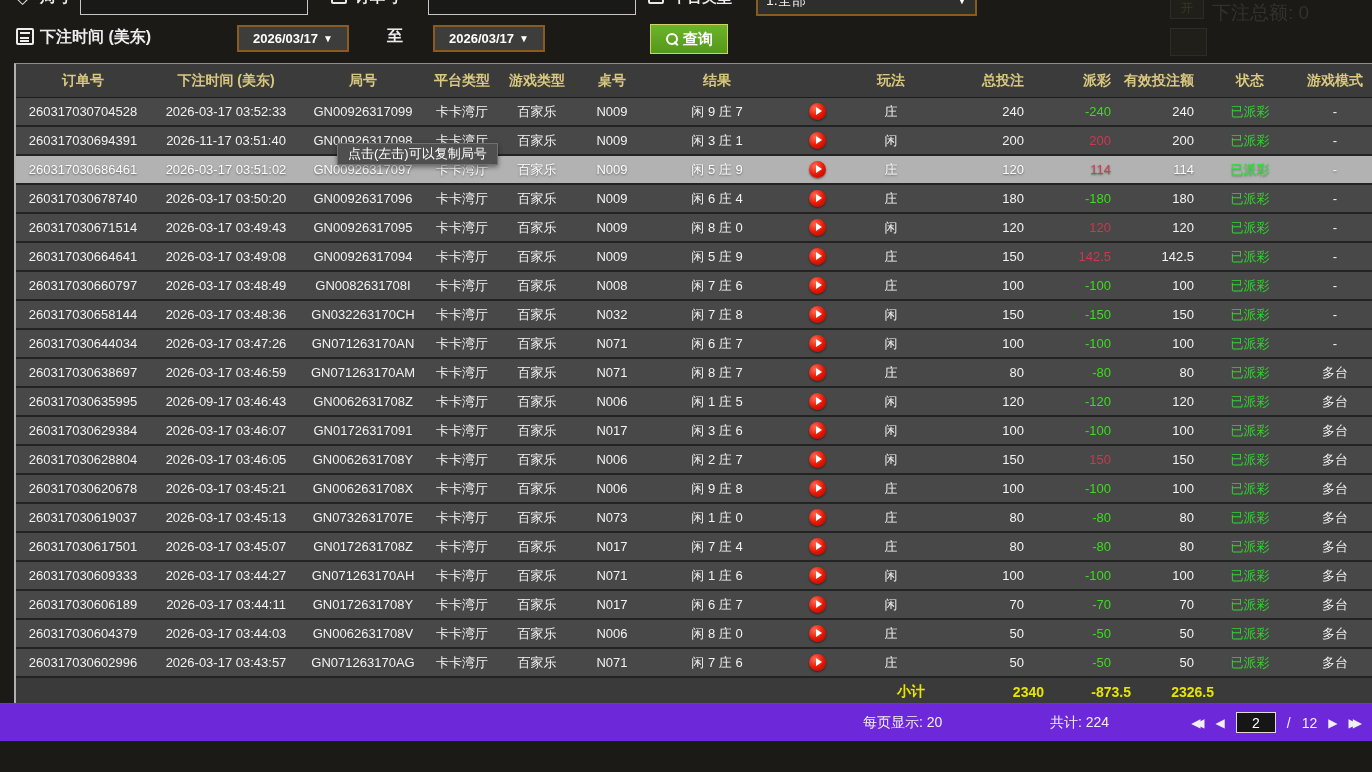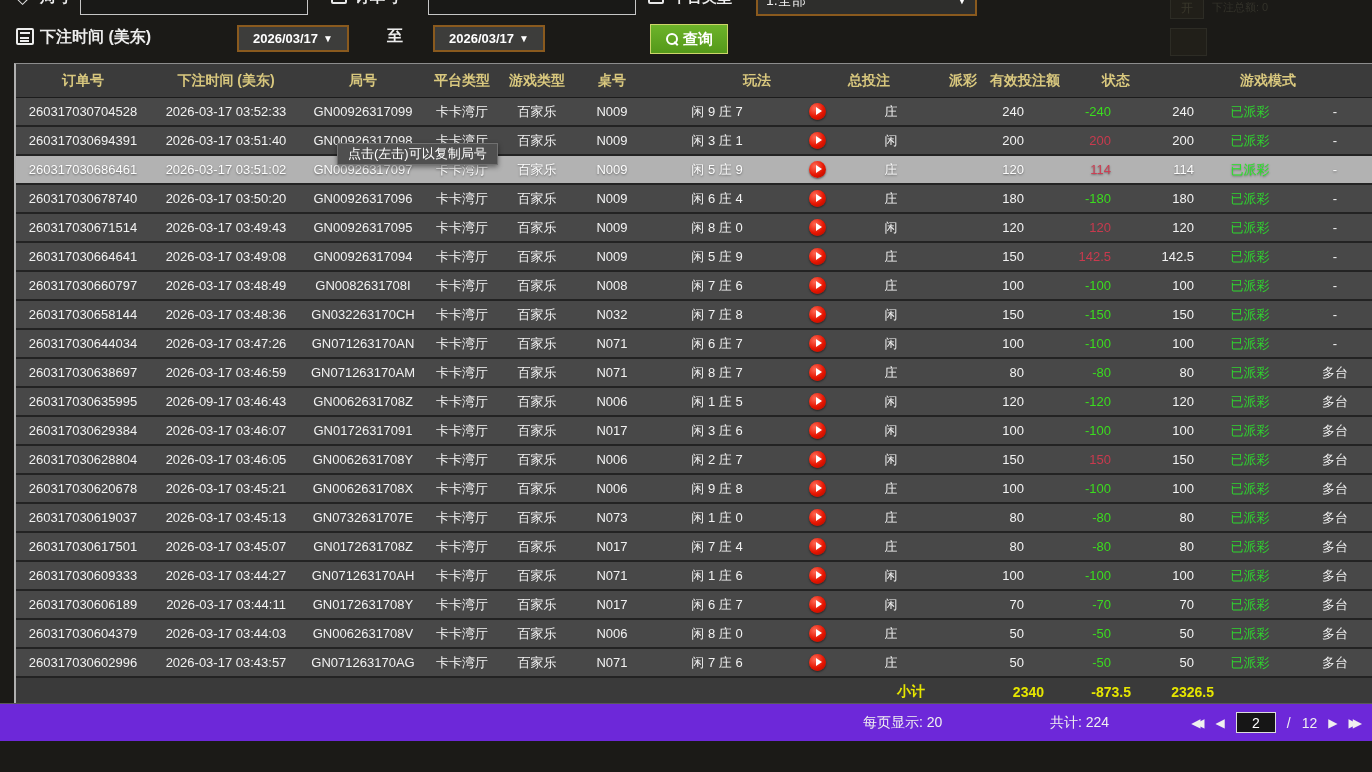--- a/index.html
+++ b/index.html
@@ -113,21 +113,21 @@
   <input class="f-input" style="left: 428px; top: -14px; width: 208px; height: 29px;">
   <span class="abs mini-ico" style="left:648px;top:-10px;"></span>
   <span class="abs f-label" style="left:672px;top:-12px;">平台类型</span>
   <div class="dropdown" style="left:756px;top:-15px;width:221px;height:31px;">
     <span>1:全部</span>
     <span class="caret">▼</span>
   </div>
   <div class="faint-box" style="left:1170px;top:-2px;width:34px;height:21px;">
       <span>开</span>
     </div>
-  <span class="abs faint" style="left:1212px;top:0px;font-size:11px;font-weight:normal;">下注总额: 0</span>
+  <span class="abs faint" style="left:1212px;top:0px;font-size:19px;font-weight:normal;">下注总额: 0</span>
   <div class="faint-box" style="left:1170px;top:28px;width:37px;height:28px;"></div>
 
   <span class="abs cal" style="left:16px;top:28px;"></span>
   <span class="abs f-label" style="left:40px;top:27px;font-size:16px;">下注时间 (美东)</span>
   <div class="datebox" style="left:237px;top:25px;width:112px;height:27px;">
     <span>2026/03/17</span>
     <span class="caret">▼</span>
   </div>
   <span class="abs f-label" style="left:387px;top:26px;font-size:16px;">至</span>
   <div class="datebox" style="left:433px;top:25px;width:112px;height:27px;">
@@ -141,20 +141,21 @@
 </div>
 
 <div class="tbl">
   <div class="thead">
     <div class="cell c1">订单号</div>
     <div class="cell c2">下注时间 (美东)</div>
     <div class="cell c3">局号</div>
     <div class="cell c4">平台类型</div>
     <div class="cell c5">游戏类型</div>
     <div class="cell c6">桌号</div>
+    <div class="cell c7">结果</div>
     <div class="cell c8"></div>
     <div class="cell c9">玩法</div>
     <div class="cell c10">总投注</div>
     <div class="cell c11">派彩</div>
     <div class="cell c12">有效投注额</div>
     <div class="cell c13">状态</div>
     <div class="cell c14">游戏模式</div>
   </div>
 
   <div id="rows">
@@ -171,21 +172,21 @@
         </div>
         <div class="cell c9">庄</div>
         <div class="cell c10">240</div>
         <div class="cell c11 green">-240</div>
         <div class="cell c12">240</div>
         <div class="cell c13 status">已派彩</div>
         <div class="cell c14">-</div>
       </div>
       <div class="trow">
         <div class="cell c1">260317030694391</div>
-        <div class="cell c2">2026-03-17 03:51:40</div>
+        <div class="cell c2">2026-11-17 03:51:40</div>
         <div class="cell c3">GN00926317098</div>
         <div class="cell c4">卡卡湾厅</div>
         <div class="cell c5">百家乐</div>
         <div class="cell c6">N009</div>
         <div class="cell c7">闲 3 庄 1</div>
         <div class="cell c8">
           <span class="play"></span>
         </div>
         <div class="cell c9">闲</div>
         <div class="cell c10">200</div>

